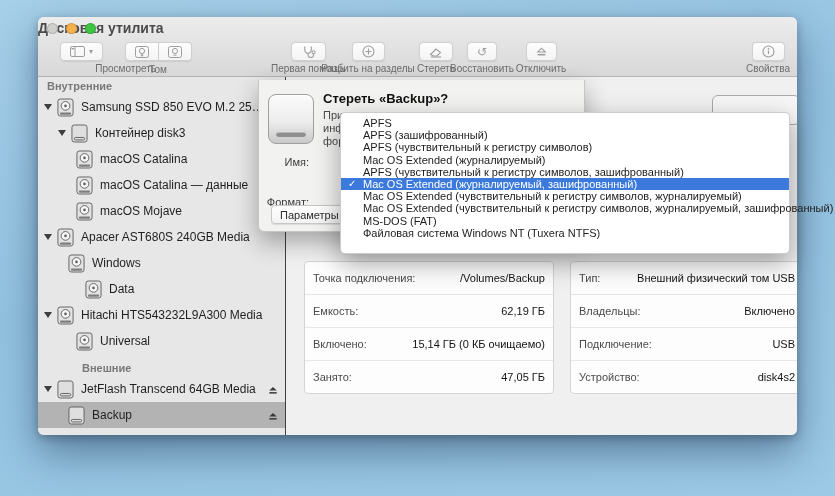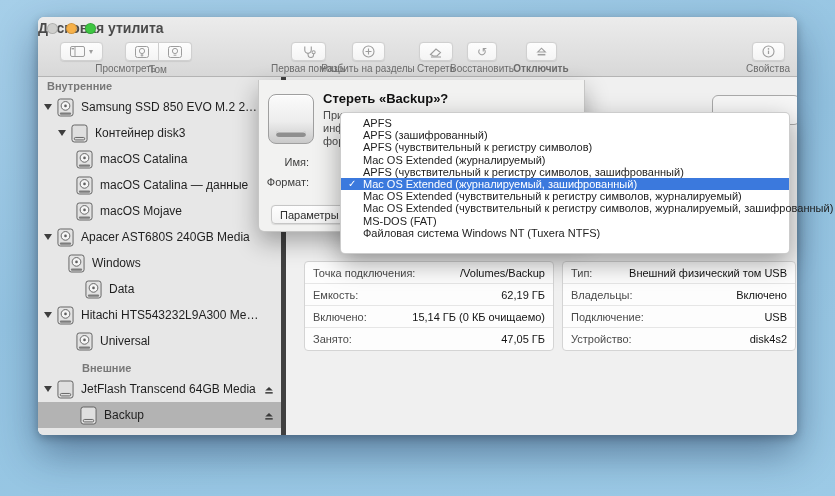--- a/index.html
+++ b/index.html
@@ -40,40 +40,40 @@
     box-shadow:0 .5px 1px rgba(0,0,0,.08); vertical-align:top;
   }
   .seg { display:inline-flex; }
   .seg .tbtn:first-child { border-radius:4px 0 0 4px; }
   .seg .tbtn:last-child  { border-radius:0 4px 4px 0; border-left:none; }
   .tlabel { font-size:10px; color:#6d6d6d; margin-top:2px; white-space:nowrap; }
   .ticon svg { display:block; }
   .chev { font-size:8px; color:#9d9d9d; margin-left:4px; }
   
   .wbody { position:absolute; top:60px; left:0; right:0; bottom:0; display:flex; border-radius:0 0 6px 6px; overflow:hidden; }
-  .sidebar { width:248px; background:#e7e7e7; border-right:5px solid #404040; padding-top:1px; position:relative; }
+  .sidebar { width:248px; background:#e7e7e7; border-right:1px solid #404040; padding-top:1px; position:relative; }
   .sb-header { height:16px; line-height:16px; font-size:11px; font-weight:600; color:#787878; padding-left:9px; }
   .sb-header.second { margin-top:6px;padding-left:44px; }
   .sb-row { height:26px; display:flex; align-items:center; position:relative; font-size:12px; color:#1f1f1f; white-space:nowrap; }
   .sb-row.selected { background:#b3b3b3; }
   .disc { width:0; height:0; border-left:4.5px solid transparent; border-right:4.5px solid transparent; border-top:6px solid #3e3e3e; margin-right:5px; flex:0 0 auto; }
   .sb-icon { flex:0 0 auto; margin-right:7px; display:flex; }
   .sb-label { overflow:hidden; text-overflow:ellipsis; padding-right:20px; }
   .eject { position:absolute; right:7px; top:8px; cursor:default; }
   .content { flex:1; background:#f0f0f0; position:relative; }
   
   .bg-button { position:absolute; left:426px; top:18px; width:88px; height:30px; border:1px solid #a9a9a9; border-radius:6px; background:#f6f6f6; z-index:1; }
   
   .itable {
     position:absolute; top:184px; background:#fdfdfd; border:1px solid #d4d4d4; border-radius:4px;
     font-size:11px; z-index:1; overflow:hidden;
   }
   .itable.left { left:18px; width:250px; }
-  .itable.right { left:276px; width:234px; }
-  .irow { display:flex; justify-content:space-between; align-items:center; height:22px; padding:0 8px; border-bottom:1px solid #e6e6e6; }
+  .itable.right { left:284px; width:234px; }
+  .irow { display:flex; justify-content:space-between; align-items:center; height:22px; padding:16px 8px; border-bottom:1px solid #e6e6e6; }
   .irow:last-child { border-bottom:none; }
   .ikey { color:#4a4a4a; }
   .ival { color:#141414; text-align:right; }
   
   .sheet {
     position:absolute; left:220px; top:63px; width:327px; height:152px;
     background:#f2f2f1; border:1px solid rgba(0,0,0,.18); border-top:none;
     border-radius:0 0 6px 6px; box-shadow:0 10px 24px rgba(0,0,0,.32); z-index:5;
   }
   .sheet-icon {
@@ -192,21 +192,21 @@
         <div class="tlabel">Стереть</div>
       </div>
 
       <div class="tgroup" style="left:404px;width:80px;">
         <span class="tbtn">
           <span class="ticon" style="font-size:12px;color:#9d9d9d;line-height:1;">↺</span>
         </span>
         <div class="tlabel">Восстановить</div>
       </div>
 
-      <div class="tgroup" style="left:468px;width:70px;font-weight:bold;">
+      <div class="tgroup" style="left:468px;width:70px;">
         <span class="tbtn">
           <span class="ticon">
               <svg width="11" height="11" viewBox="0 0 10 10">
                 <path d="M1.5 5.5 5 2l3.5 3.5z" fill="none" stroke="#9d9d9d"></path>
                 <rect x="1.5" y="7.2" width="7" height="1.4" fill="#9d9d9d"></rect>
               </svg>
             </span>
         </span>
         <div class="tlabel">Отключить</div>
       </div>
@@ -349,21 +349,21 @@
               <rect x="1" y="1" width="16" height="18" rx="2.5" fill="#dfdfdf" stroke="#5f5f5f"></rect>
               <rect x="3.5" y="14.2" width="11" height="2.6" rx="1.3" fill="none" stroke="#5f5f5f"></rect>
             </svg>
           </span>
           <span class="sb-label">JetFlash Transcend 64GB Media</span>
           <span class="eject"><svg width="10" height="10" viewBox="0 0 10 10">
               <path d="M1.3 5.6 5 1.9l3.7 3.7z" fill="#3a3a3a"></path>
               <rect x="1.3" y="7.1" width="7.4" height="1.5" fill="#3a3a3a"></rect>
             </svg></span>
         </div>
-        <div class="sb-row selected" style="padding-left: 42px;">
+        <div class="sb-row selected" style="padding-left: 30px;">
           <span class="sb-icon">
             <svg width="17" height="19" viewBox="0 0 18 20">
               <rect x="1" y="1" width="16" height="18" rx="2.5" fill="#dfdfdf" stroke="#5f5f5f"></rect>
               <rect x="3.5" y="14.2" width="11" height="2.6" rx="1.3" fill="none" stroke="#5f5f5f"></rect>
             </svg>
           </span>
           <span class="sb-label">Backup</span>
           <span class="eject"><svg width="10" height="10" viewBox="0 0 10 10">
               <path d="M1.3 5.6 5 1.9l3.7 3.7z" fill="#3a3a3a"></path>
               <rect x="1.3" y="7.1" width="7.4" height="1.5" fill="#3a3a3a"></rect>
@@ -417,21 +417,21 @@
     <div class="sheet-icon">
         <span class="slot"></span>
       </div>
     <div class="sheet-title">Стереть «Backup»?</div>
     <div class="sheet-body" id="sheet-body">
         <div>При</div>
         <div>инфо</div>
         <div>фор</div>
       </div>
     <div class="form-label" style="top:76px;">Имя:</div>
-    <div class="form-label" style="top:96px;">Формат:</div>
+    <div class="form-label" style="top:116px;">Формат:</div>
     <button class="security-btn">Параметры б</button>
   </div>
 
   <div class="menu" id="format-menu">
       <div class="mitem"><span>APFS</span></div>
       <div class="mitem"><span>APFS (зашифрованный)</span></div>
       <div class="mitem"><span>APFS (чувствительный к регистру символов)</span></div>
       <div class="mitem"><span>Mac OS Extended (журналируемый)</span></div>
       <div class="mitem"><span>APFS (чувствительный к регистру символов, зашифрованный)</span></div>
       <div class="mitem sel"><span class="mcheck">✓</span><span>Mac OS Extended (журналируемый, зашифрованный)</span></div>

